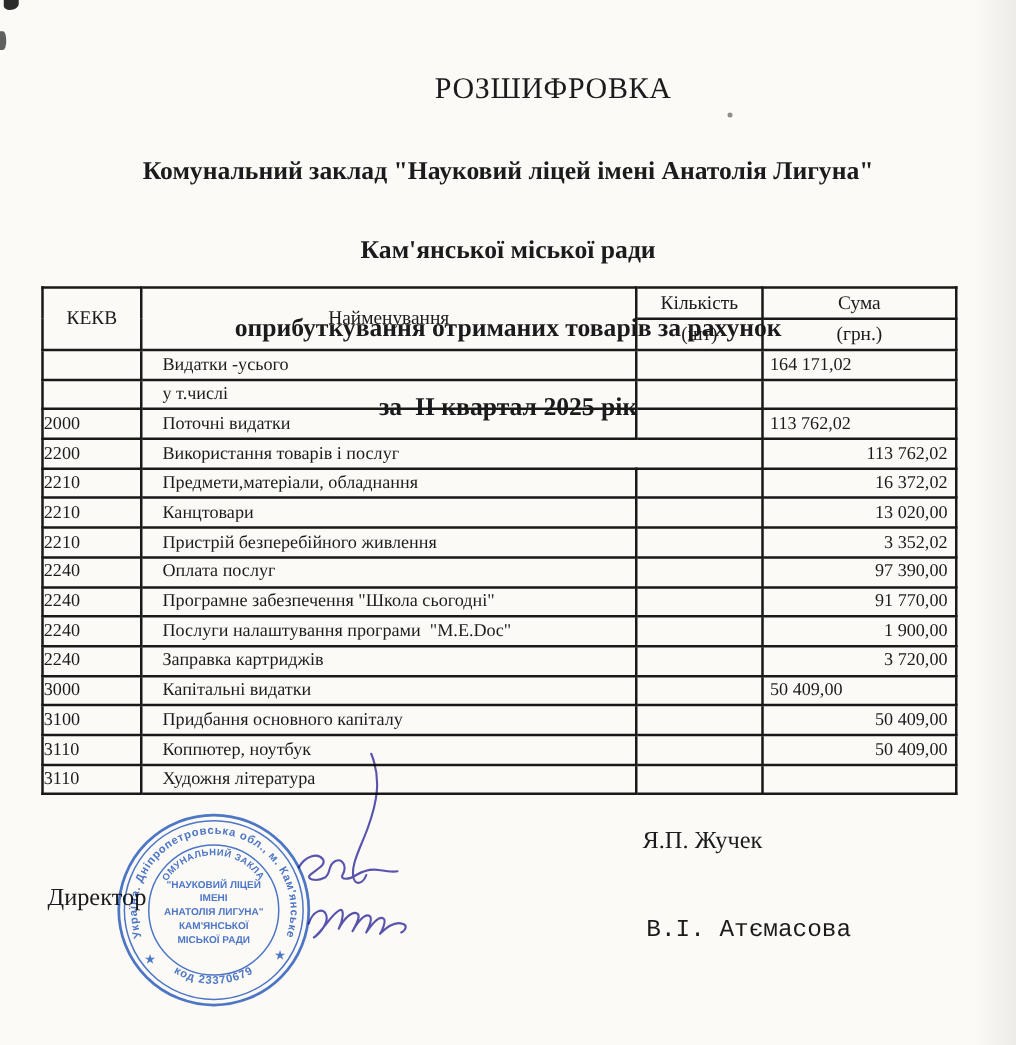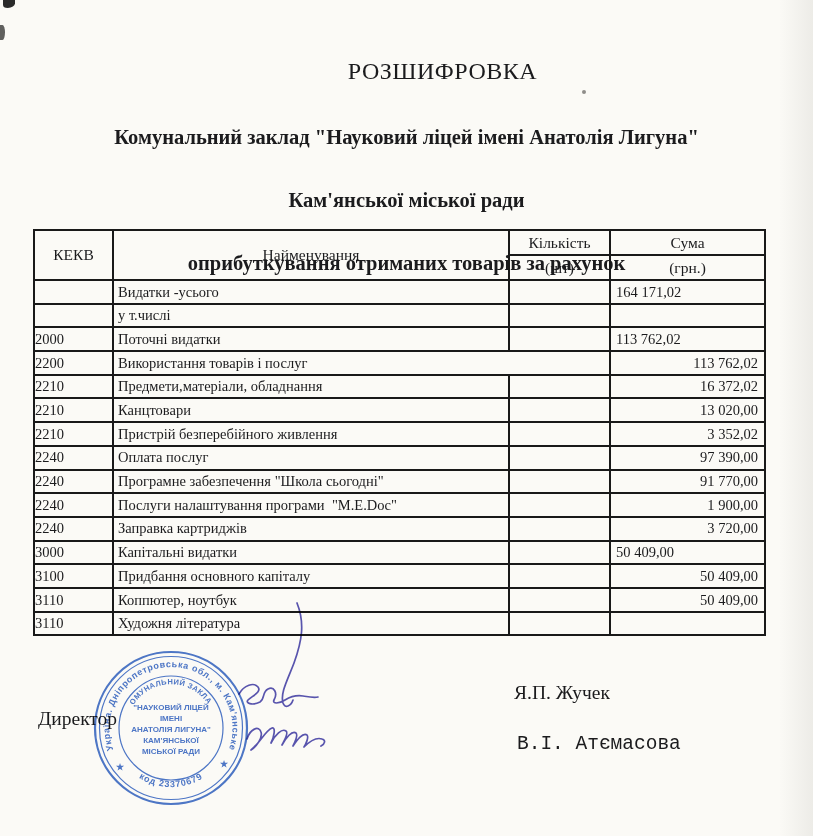--- a/index.html
+++ b/index.html
@@ -24,21 +24,21 @@
     border-collapse:collapse;table-layout:fixed;margin-top:36px;
   }
   .main-table th,.main-table td{
     border:2px solid #191919;padding:0;vertical-align:middle;
     font-family:"Liberation Serif", serif;overflow:hidden;
   }
   .main-table th{font-weight:normal;font-size:15.5px;text-align:center;height:23px;}
   .main-table tbody tr{height:23.7px;}
   .main-table td{font-size:14.5px;line-height:1;}
   td.cell-code{text-align:left;padding-right:21px;}
-  td.cell-name{text-align:left;padding-left:4px;white-space:pre;}
+  td.cell-name{text-align:left;padding-left:16px;white-space:pre;}
   td.cell-sum.al{text-align:left;padding-left:5px;}
   td.cell-sum.ar{text-align:right;padding-right:6px;}
   .b{font-weight:normal;}
 
   .sig-label{position:absolute;font-size:19.5px;white-space:nowrap;}
 
   .stamp-svg{position:absolute;left:86px;top:643px;mix-blend-mode:multiply;opacity:.88;}
   .stamp-svg text{font-family:"Liberation Sans", sans-serif;font-weight:bold;fill:#3565c6;}
   .stamp-ring{fill:none;stroke:#3565c6;}
   .sig-svg{position:absolute;left:233px;top:597px;mix-blend-mode:multiply;}
@@ -52,20 +52,21 @@
   <div class="noise-right"></div>
   <div class="mark-a"></div>
   <div class="mark-b"></div>
   <div class="mark-dot"></div>
 
   <header class="doc-header">
     <div class="title">РОЗШИФРОВКА</div>
     <div class="doc-sub">Комунальний заклад "Науковий ліцей імені Анатолія Лигуна"</div>
     <div class="doc-sub">Кам'янської міської ради</div>
     <div class="doc-sub">оприбуткування отриманих товарів за рахунок</div>
+    <div class="doc-sub">за  ІІ квартал 2025 рік</div>
   </header>
 
   <table class="main-table">
     <colgroup>
       <col style="width:79px">
         <col style="width:396px">
         <col style="width:101px">
         <col style="width:155px">
     </colgroup>
     <thead>
@@ -168,21 +169,21 @@
         <tr>
       <td class="cell-code">3110</td>
       <td class="cell-name">Художня література</td>
       <td class="cell-qty"></td>
       <td class="cell-sum ar"></td>
     </tr>
       </tbody>
   </table>
 
   <div class="sig-label" style="left:38px;top:708px;">Директор</div>
-  <div class="sig-label" style="left:514px;top:682px;text-align:right;">Я.П. Жучек</div>
+  <div class="sig-label" style="left:514px;top:662px;text-align:right;">Я.П. Жучек</div>
   <div class="sig-label" style="left:517px;top:733px;font-family:Liberation Mono, monospace;">В.І. Атємасова</div>
 
   <svg class="stamp-svg" width="170" height="170" viewBox="0 0 170 170">
     <circle class="stamp-ring" cx="85" cy="85" r="76" stroke-width="2.2"></circle>
     <circle class="stamp-ring" cx="85" cy="85" r="71.5" stroke-width="1.2"></circle>
     <circle class="stamp-ring" cx="85" cy="85" r="52" stroke-width="1.2"></circle>
     <defs>
       <path id="arc-outer" d="M 37,124 A 61.5,61.5 0 1 1 133,124" fill="none"></path>
       <path id="arc-org" d="M 47,63 A 44,44 0 0 1 123,63" fill="none"></path>
       <path id="arc-code" d="M 43,127 A 60,60 0 0 0 127,127" fill="none"></path>

